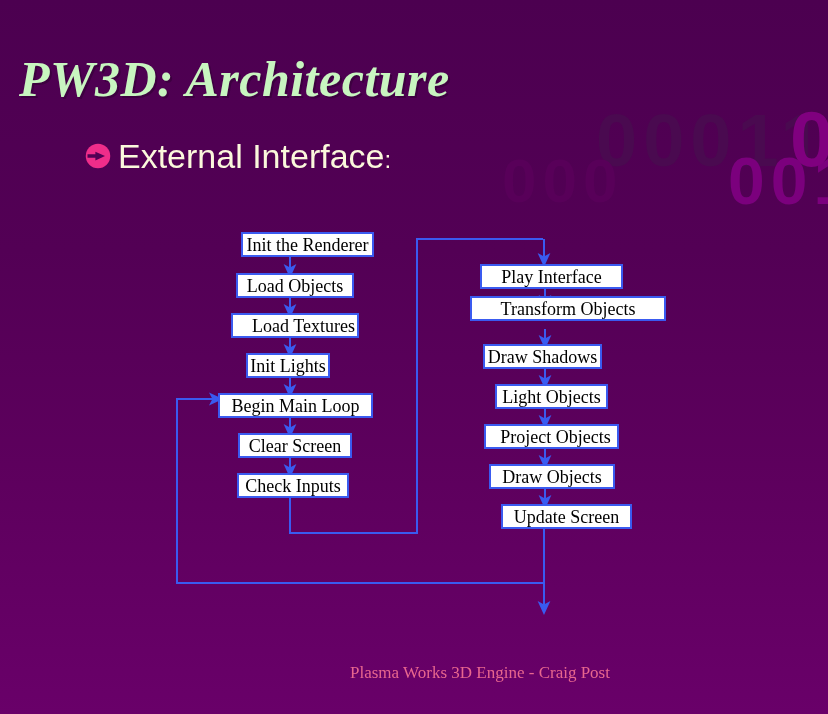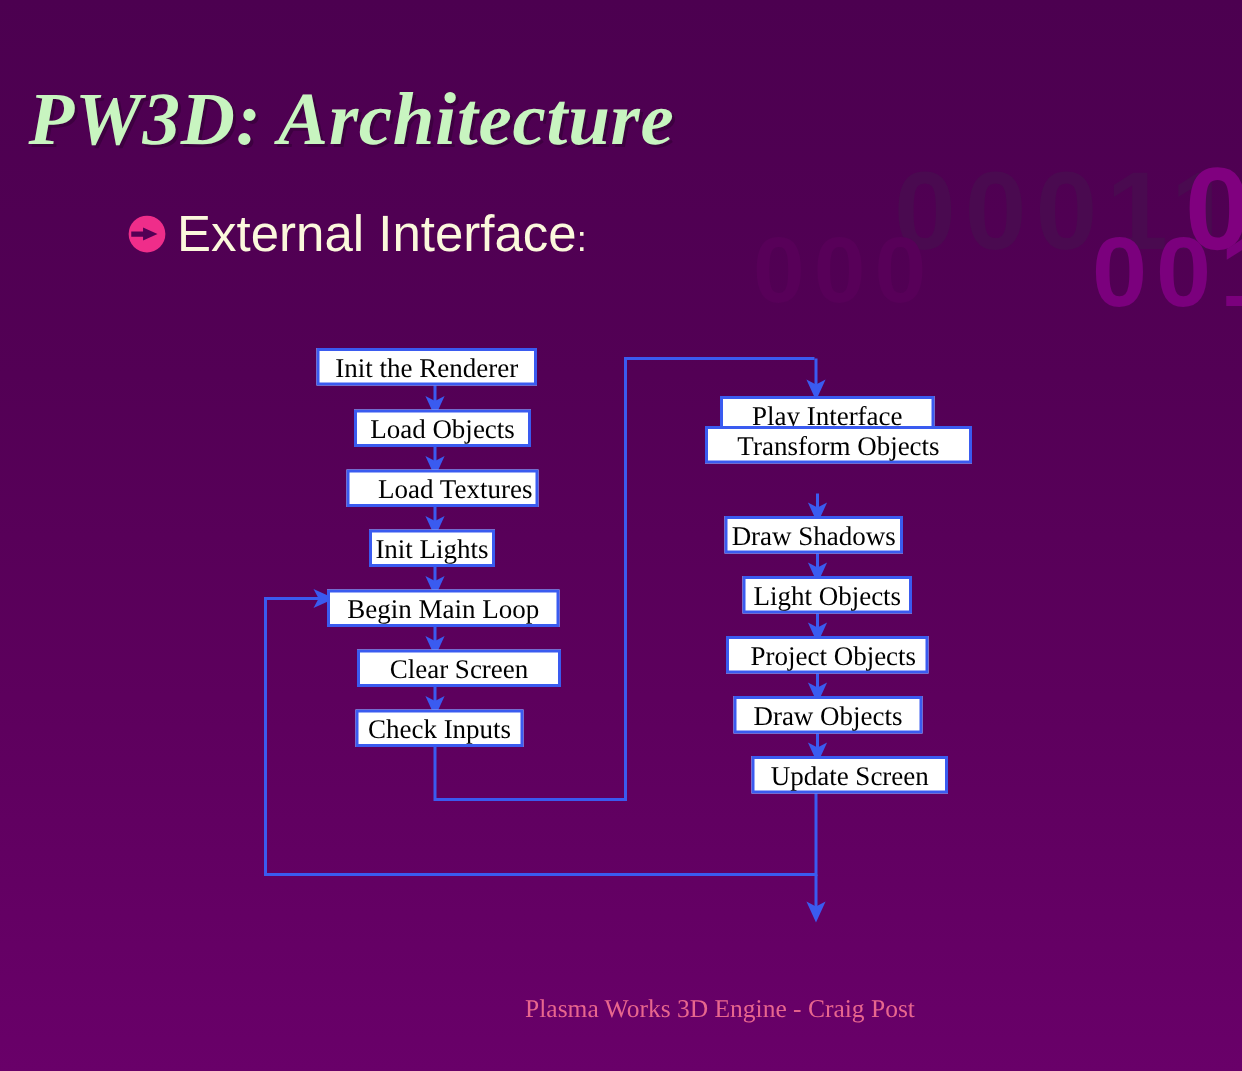--- a/index.html
+++ b/index.html
@@ -186,46 +186,46 @@
 
         <polyline points="290,498 290,533 417,533 417,239 543,239"></polyline>
         <line x1="544" y1="239" x2="544" y2="260" marker-end="url(#arrow)"></line>
 
         <polyline points="544,529 544,583 177,583 177,399 216,399" marker-end="url(#arrow)"></polyline>
 
         <line x1="544" y1="583" x2="544" y2="608" marker-end="url(#arrow)"></line>
       </g>
     </svg>
 
-    <div class="node" style="left:211px; top:232px; width:147px;">
+    <div class="node" style="left:241px; top:232px; width:133px;">
       <span>Init the Renderer</span>
     </div>
     <div class="node" style="left:236px; top:273px; width:118px;">
       <span>Load Objects</span>
     </div>
     <div class="node" style="left:231px; top:313px; width:128px;padding-left:25px;">
       <span>Load Textures</span>
     </div>
     <div class="node" style="left:246px; top:353px; width:84px;">
       <span>Init Lights</span>
     </div>
     <div class="node" style="left:218px; top:393px; width:155px;">
       <span>Begin Main Loop</span>
     </div>
-    <div class="node" style="left:238px; top:433px; width:136px;">
+    <div class="node" style="left:238px; top:433px; width:114px;">
       <span>Clear Screen</span>
     </div>
     <div class="node" style="left:237px; top:473px; width:112px;">
       <span>Check Inputs</span>
     </div>
 
     <div class="node" style="left:480px; top:264px; width:143px;">
       <span>Play Interface</span>
     </div>
-    <div class="node" style="left:470px; top:284px; width:178px;">
+    <div class="node" style="left:470px; top:296px; width:196px;">
       <span>Transform Objects</span>
     </div>
     <div class="node" style="left:483px; top:344px; width:119px;">
       <span>Draw Shadows</span>
     </div>
     <div class="node" style="left:495px; top:384px; width:113px;">
       <span>Light Objects</span>
     </div>
     <div class="node" style="left:484px; top:424px; width:135px;padding-left:16px;">
       <span>Project Objects</span>

